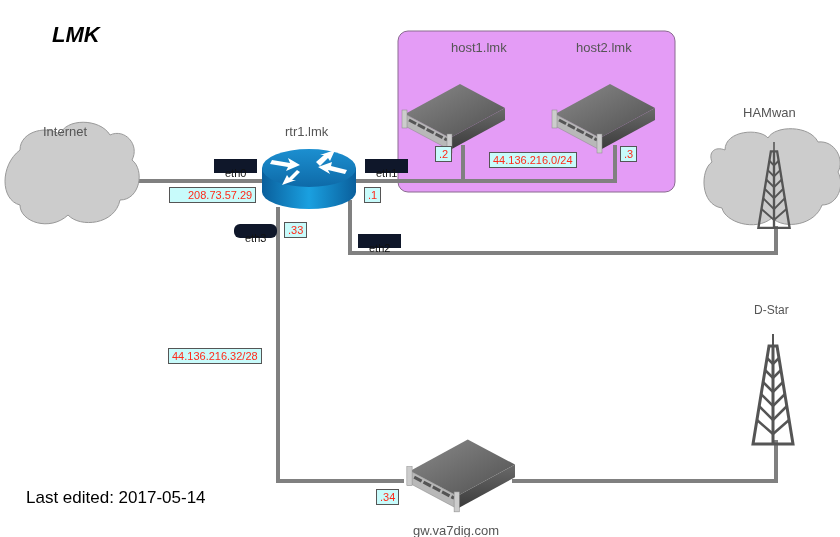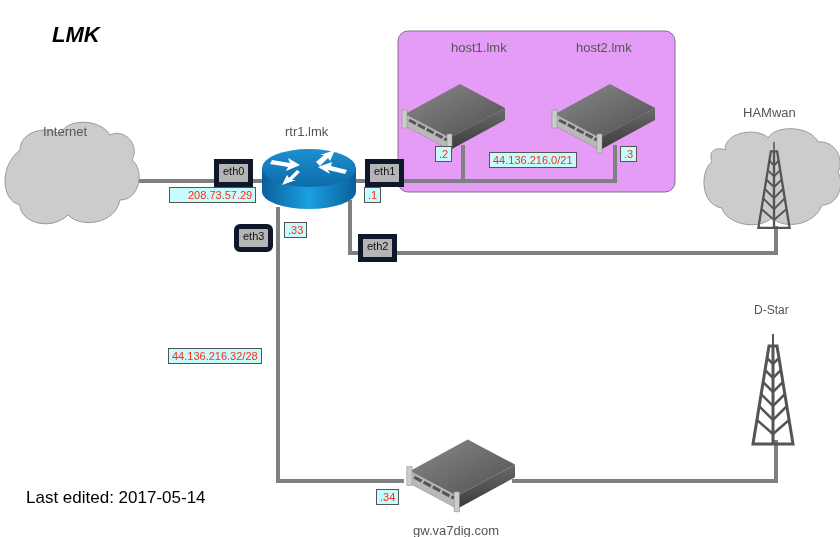--- a/index.html
+++ b/index.html
@@ -2,22 +2,22 @@
 <html><head>
 <meta charset="utf-8">
 <style>
   html, body { margin: 0; padding: 0; background: #ffffff; }
   body { width: 840px; height: 537px; position: relative; overflow: hidden;
          font-family: "Liberation Sans", sans-serif; }
   .abs { position: absolute; }
   .title { left: 52px; top: 22px; font-size: 22px; font-weight: bold; font-style: italic; color: #000000; }
   .footer { left: 26px; top: 488px; font-size: 17px; color: #000; }
   .node-label { font-size: 13px; color: #555; white-space: nowrap; }
-  .iface { background: #b5b5b5; border: 5px solid #0f172a; color: #111; font-size: 11px;
-           padding: 0 4px; line-height: 14px; height: 28px; box-sizing: border-box; }
+  .iface { background: #b5b5b5; border: 7px solid #0f172a; color: #111; font-size: 11px;
+           padding: 0 4px; line-height: 14px; height: 14px; box-sizing: border-box; }
   .addr { background: #c8fbfb; border: 1px solid #555; color: #ff2a1a; font-size: 11px;
           padding: 0 3px; line-height: 14px; height: 16px; box-sizing: border-box; white-space: nowrap; }
   svg.canvas { position: absolute; left: 0; top: 0; }
 </style>
 </head>
 <body>
 
 <svg class="canvas" width="840" height="537" viewBox="0 0 840 537">
   <defs>
     <linearGradient id="rtrSide" x1="0" y1="0" x2="1" y2="0">
@@ -113,15 +113,15 @@
 <div class="abs iface" style="left:214px;top:159px;">eth0</div>
 <div class="abs iface" style="left:365px;top:159px;">eth1</div>
 <div class="abs iface" style="left:358px;top:234px;">eth2</div>
 <div class="abs iface" style="left:234px;top:224px;border-radius:6px;">eth3</div>
 
 <div class="abs addr" style="left:169px;top:187px;padding-left:18px;">208.73.57.29</div>
 <div class="abs addr" style="left:364px;top:187px;">.1</div>
 <div class="abs addr" style="left:284px;top:222px;">.33</div>
 <div class="abs addr" style="left:435px;top:146px;">.2</div>
 <div class="abs addr" style="left:620px;top:146px;">.3</div>
-<div class="abs addr" style="left:489px;top:152px;">44.136.216.0/21</div>
+<div class="abs addr" style="left:489px;top:152px;">44.136.216.0/24</div>
 <div class="abs addr" style="left:168px;top:348px;">44.136.216.32/28</div>
 <div class="abs addr" style="left:376px;top:489px;">.34</div>
 
 </body></html>

